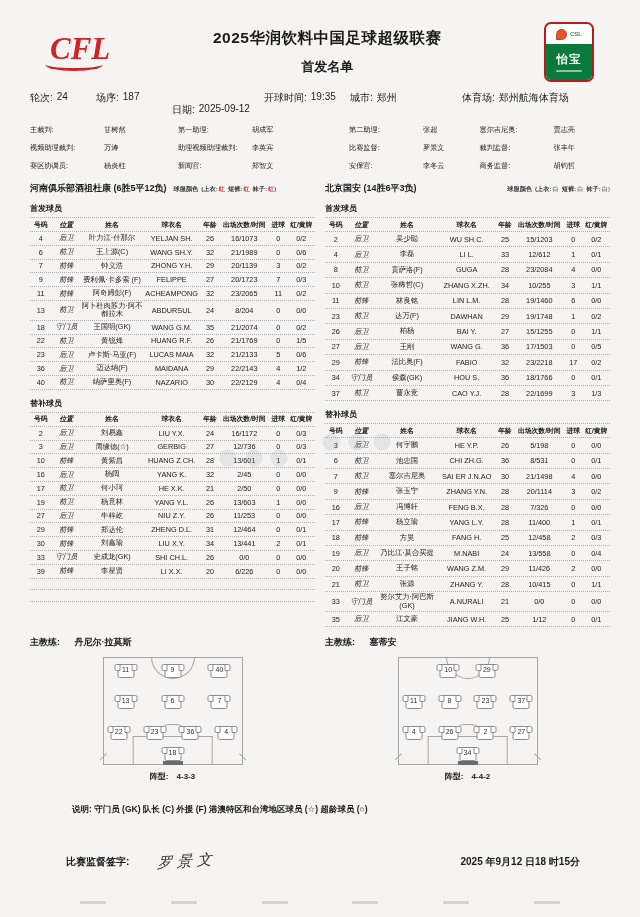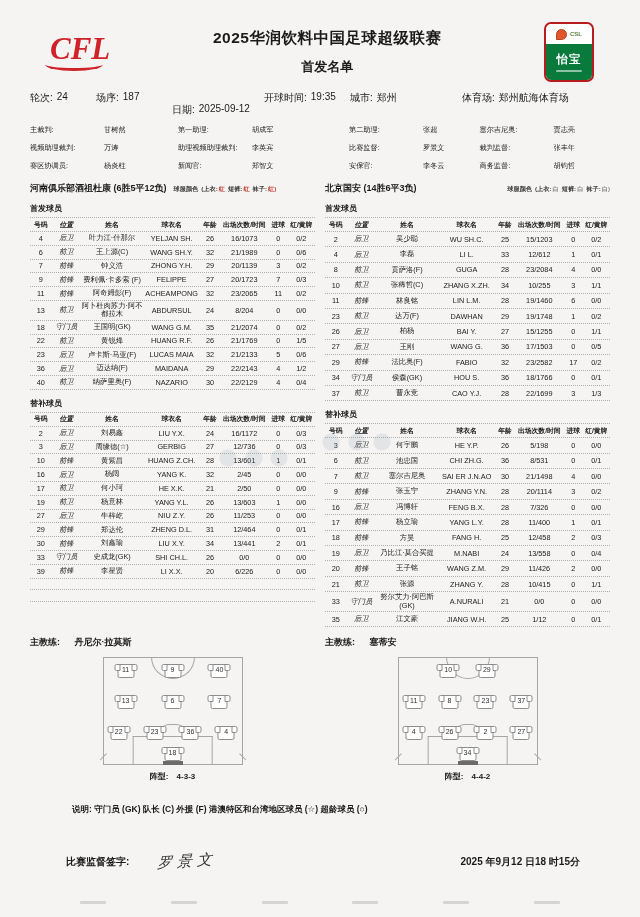--- a/index.html
+++ b/index.html
@@ -642,21 +642,21 @@
           <span>17/1503</span>
           <span>0</span>
           <span>0/5</span>
         </div>
           <div class="prow">
           <span>29</span>
           <span>前锋</span>
           <span>法比奥(F)</span>
           <span>FABIO</span>
           <span>32</span>
-          <span>23/2582</span>
+          <span>23/2218</span>
           <span>17</span>
           <span>0/2</span>
         </div>
           <div class="prow">
           <span>34</span>
           <span>守门员</span>
           <span>侯森(GK)</span>
           <span>HOU S.</span>
           <span>36</span>
           <span>18/1766</span>

